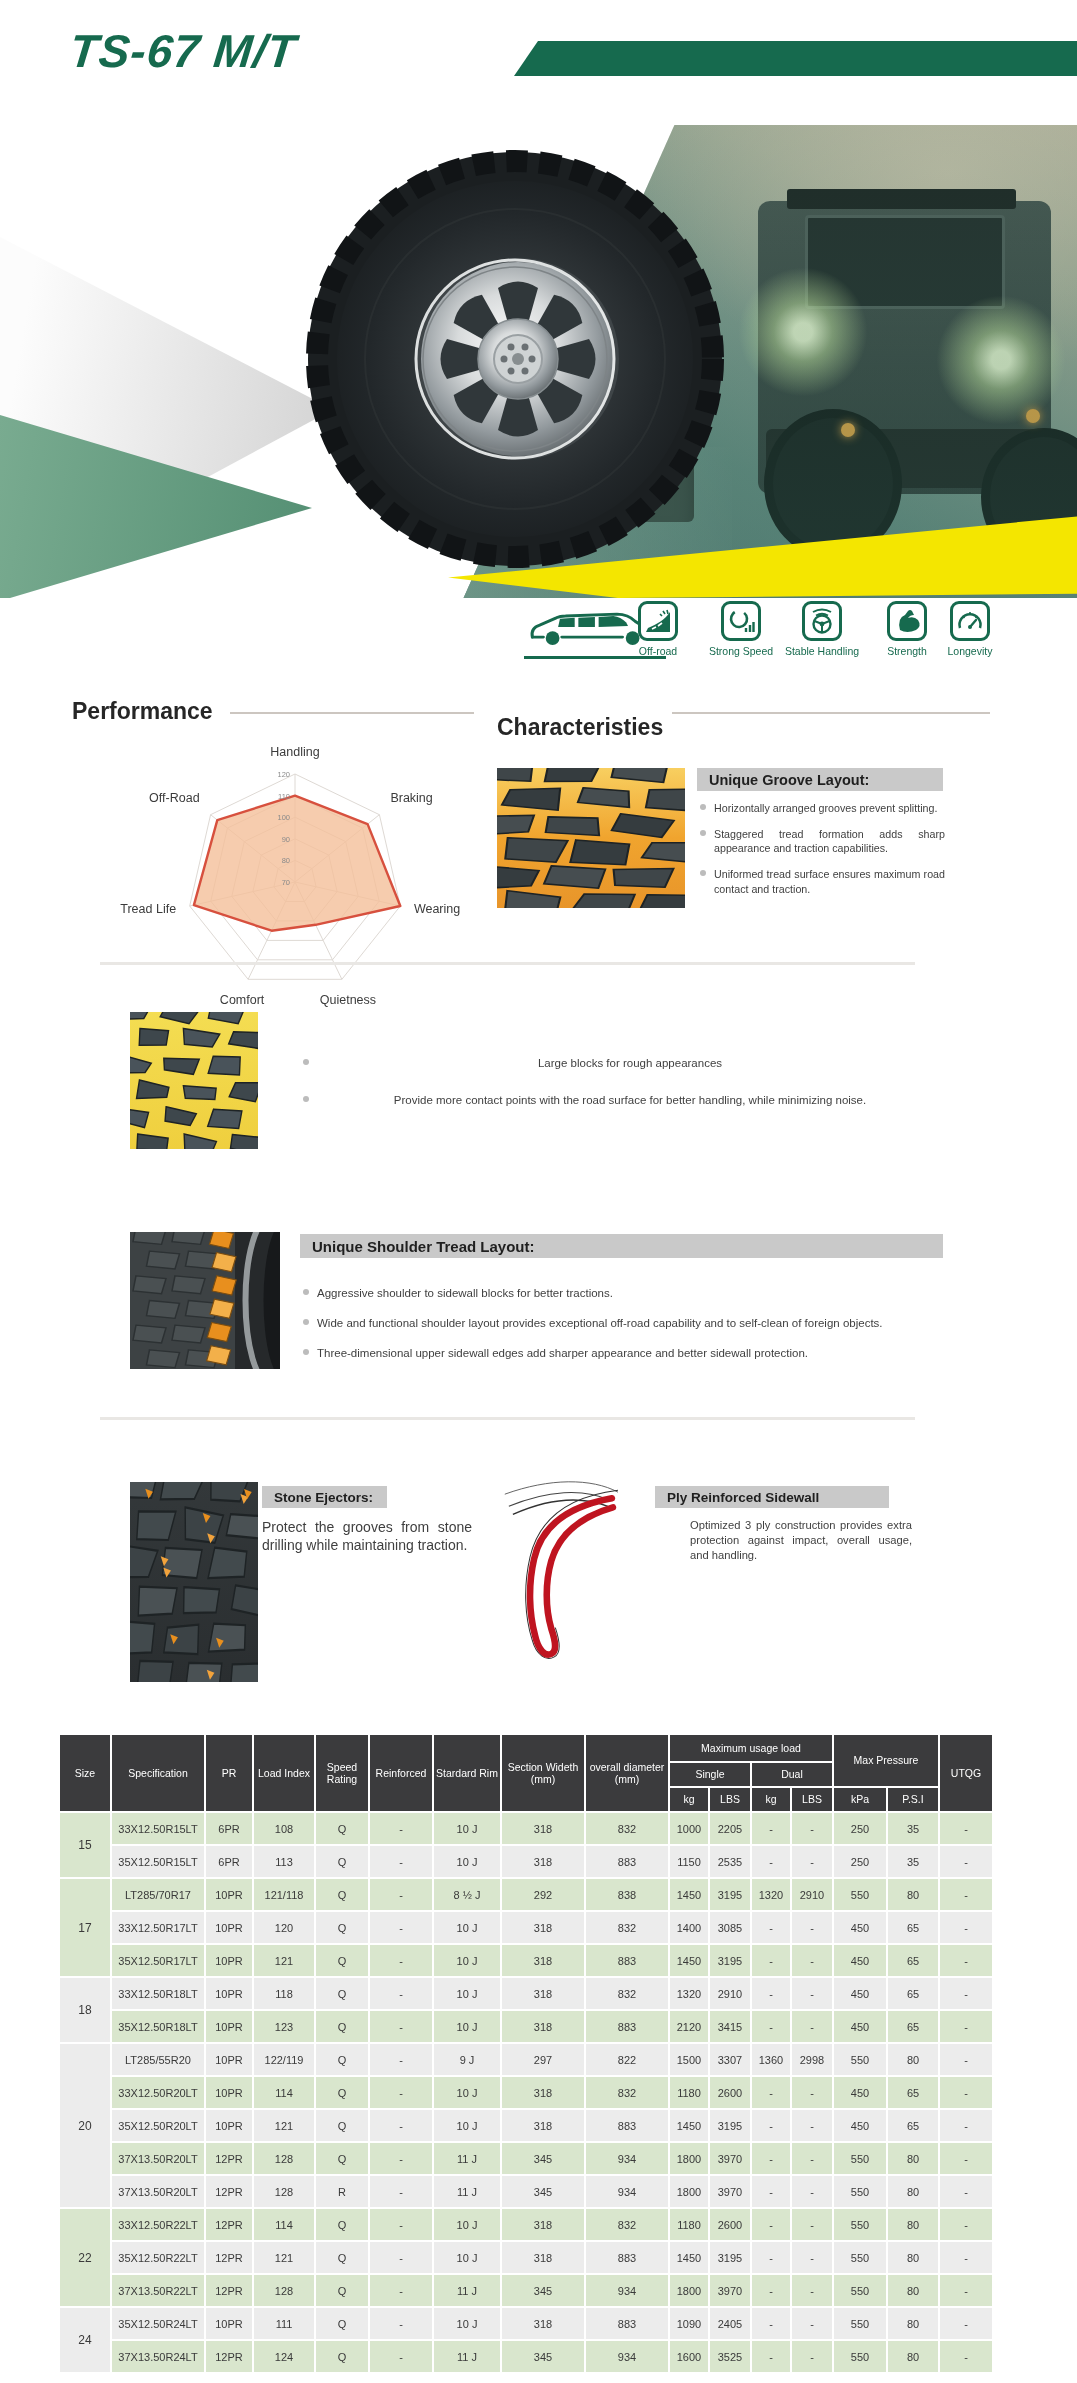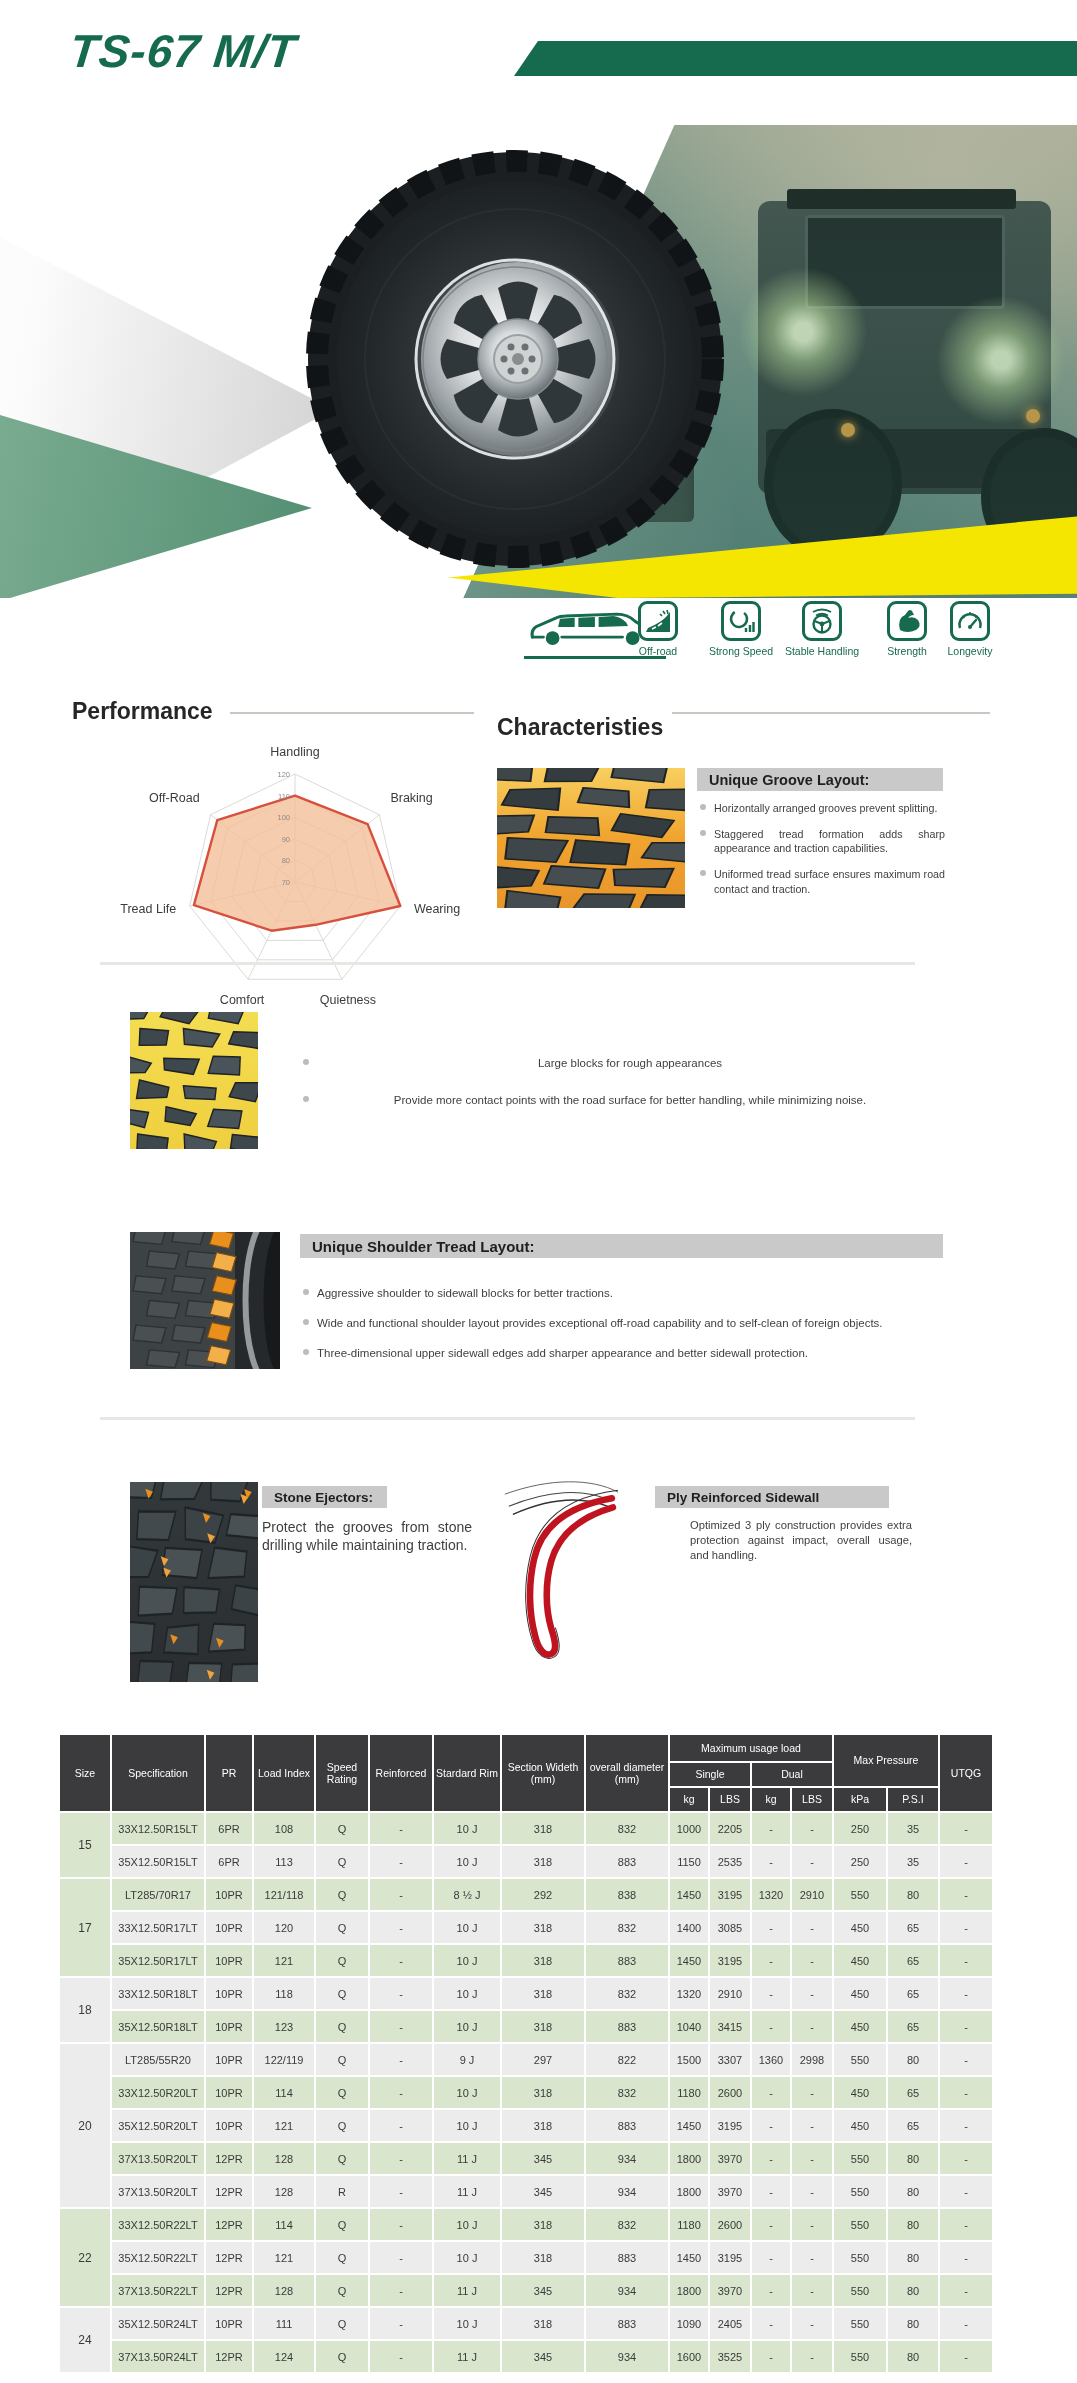--- a/index.html
+++ b/index.html
@@ -637,21 +637,21 @@
         </tr>
         <tr class="green">
           <td>35X12.50R18LT</td>
           <td>10PR</td>
           <td>123</td>
           <td>Q</td>
           <td>-</td>
           <td>10 J</td>
           <td>318</td>
           <td>883</td>
-          <td>1040</td>
+          <td>2120</td>
           <td>3415</td>
           <td>-</td>
           <td>-</td>
           <td>450</td>
           <td>65</td>
           <td>-</td>
         </tr>
         <tr class="gray">
           <td rowspan="5" class="size-g">20</td>
           <td>LT285/55R20</td>

